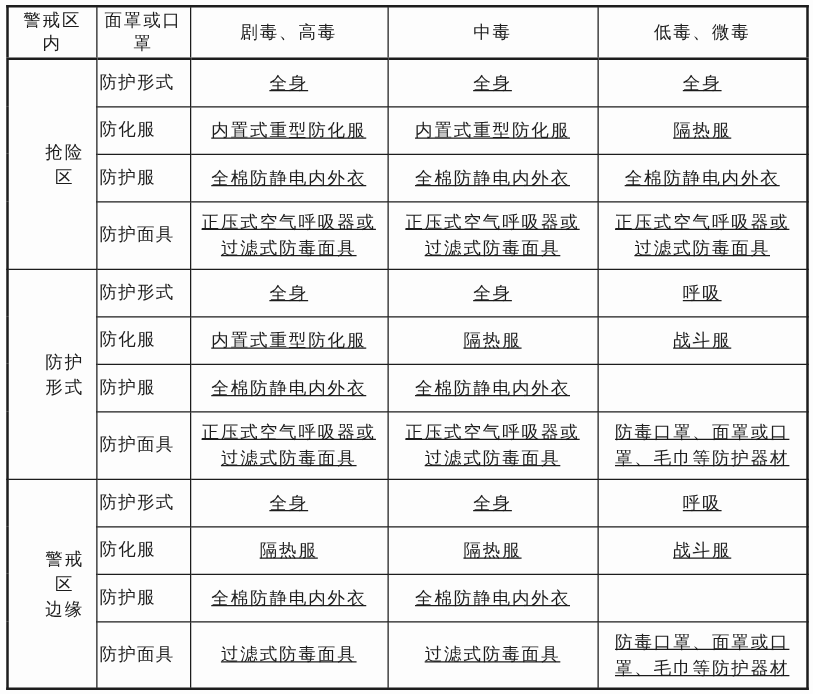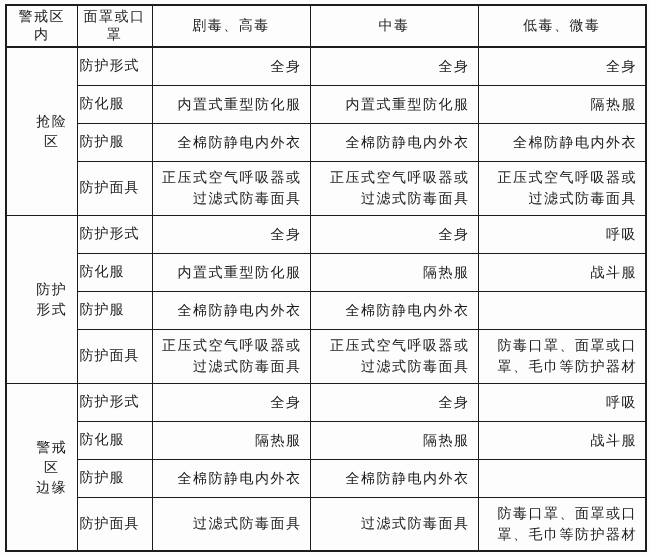--- a/index.html
+++ b/index.html
@@ -48,24 +48,25 @@
     text-align: center;
     white-space: pre-line;
     line-height: 20px;
     letter-spacing: 1.5px;
     padding-left: 24px;
   }
   td.cat {
     padding: 2px 2px;
   }
   td.val {
-    text-align: right;
+    text-align: center;
     padding: 2px 8px;
     line-height: 21px;
     letter-spacing: 1.5px;
+    text-decoration: underline;
   }
 </style>
 </head>
 <body>
 
 <div class="page">
   <table class="req-table">
     <colgroup>
       <col style="width:71px">
       <col style="width:75px">

